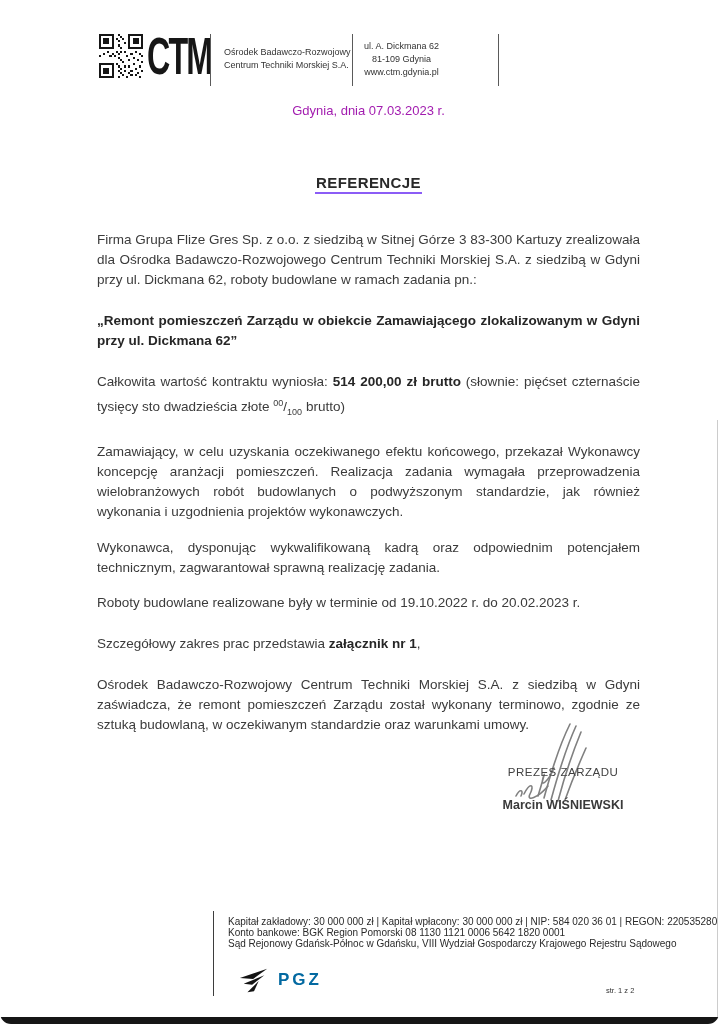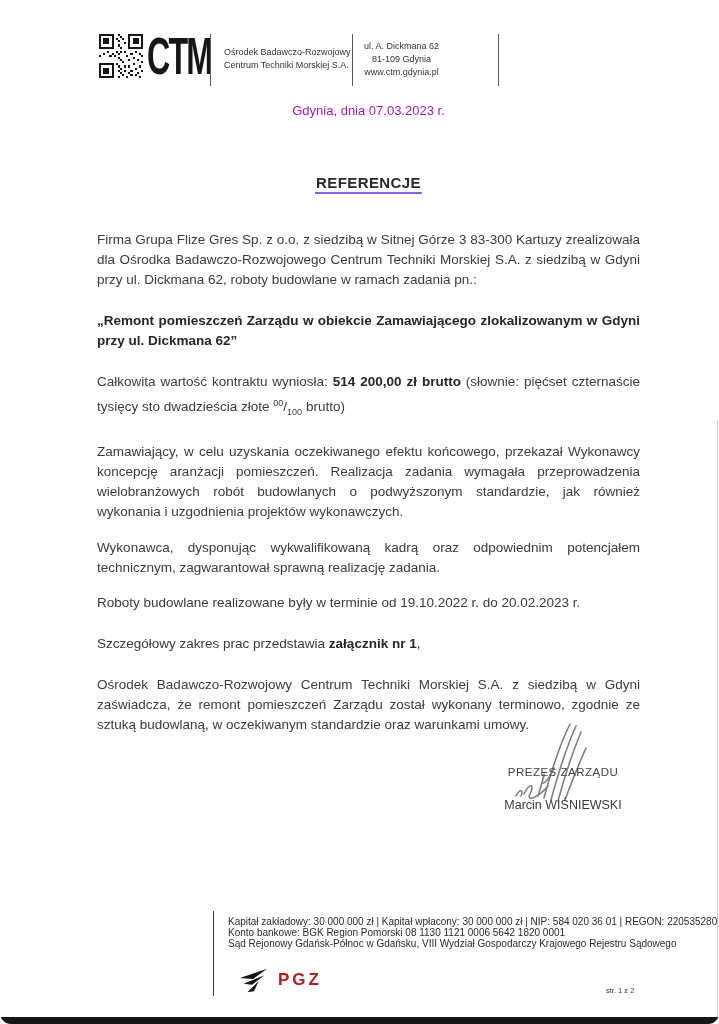--- a/index.html
+++ b/index.html
@@ -36,28 +36,28 @@
   .content p { margin:0 0 21px 0; text-align:justify; }
   .content p.nogap { margin-bottom:16px; }
   .content p.tight { margin-bottom:15px; }
   .content b { color:#262626; }
   .frac sup { font-size:9px; }
   .frac sub { font-size:9px; }
 
   
   .sig-block { position:absolute; left:488px; top:750px; width:150px; text-align:center;margin-top:16px; }
   .sig-role { font-size:11.5px; letter-spacing:0.5px; color:#424242; }
-  .sig-name { margin-top:20px; font-size:12.5px; color:#3a3a3a; }
+  .sig-name { margin-top:20px; font-size:12.5px; color:#3a3a3a;font-weight:bold; }
   .scribble { position:absolute; left:510px; top:716px; }
 
   
   .footer-rule { position:absolute; left:213px; top:911px; width:1px; height:85px; background:#3d3d3d; }
   .footer-text { position:absolute; left:228px; top:916px; font-size:10px; line-height:11px; color:#2a2a2a; white-space:nowrap; }
   .pgz { position:absolute; left:238px; top:967px; display:flex; align-items:center; }
-  .pgz-label { font-size:17px; font-weight:bold; letter-spacing:3px; color:#b91c1c; margin-left:8px; }
+  .pgz-label { font-size:17px; font-weight:bold; letter-spacing:3px; color:#0369a1; margin-left:8px; }
   .pagenum { position:absolute; left:606px; top:986px; font-size:7.5px; color:#333333; }
   .bottom-band { position:absolute; left:0; bottom:0; width:719px; height:7px; background:#161616; }
   .edge-line { position:absolute; right:1px; top:420px; bottom:7px; width:1px; background:#cccccc; }
 </style>
 </head>
 <body>
 
 <div class="page">
 
   <div class="lh-logo">

